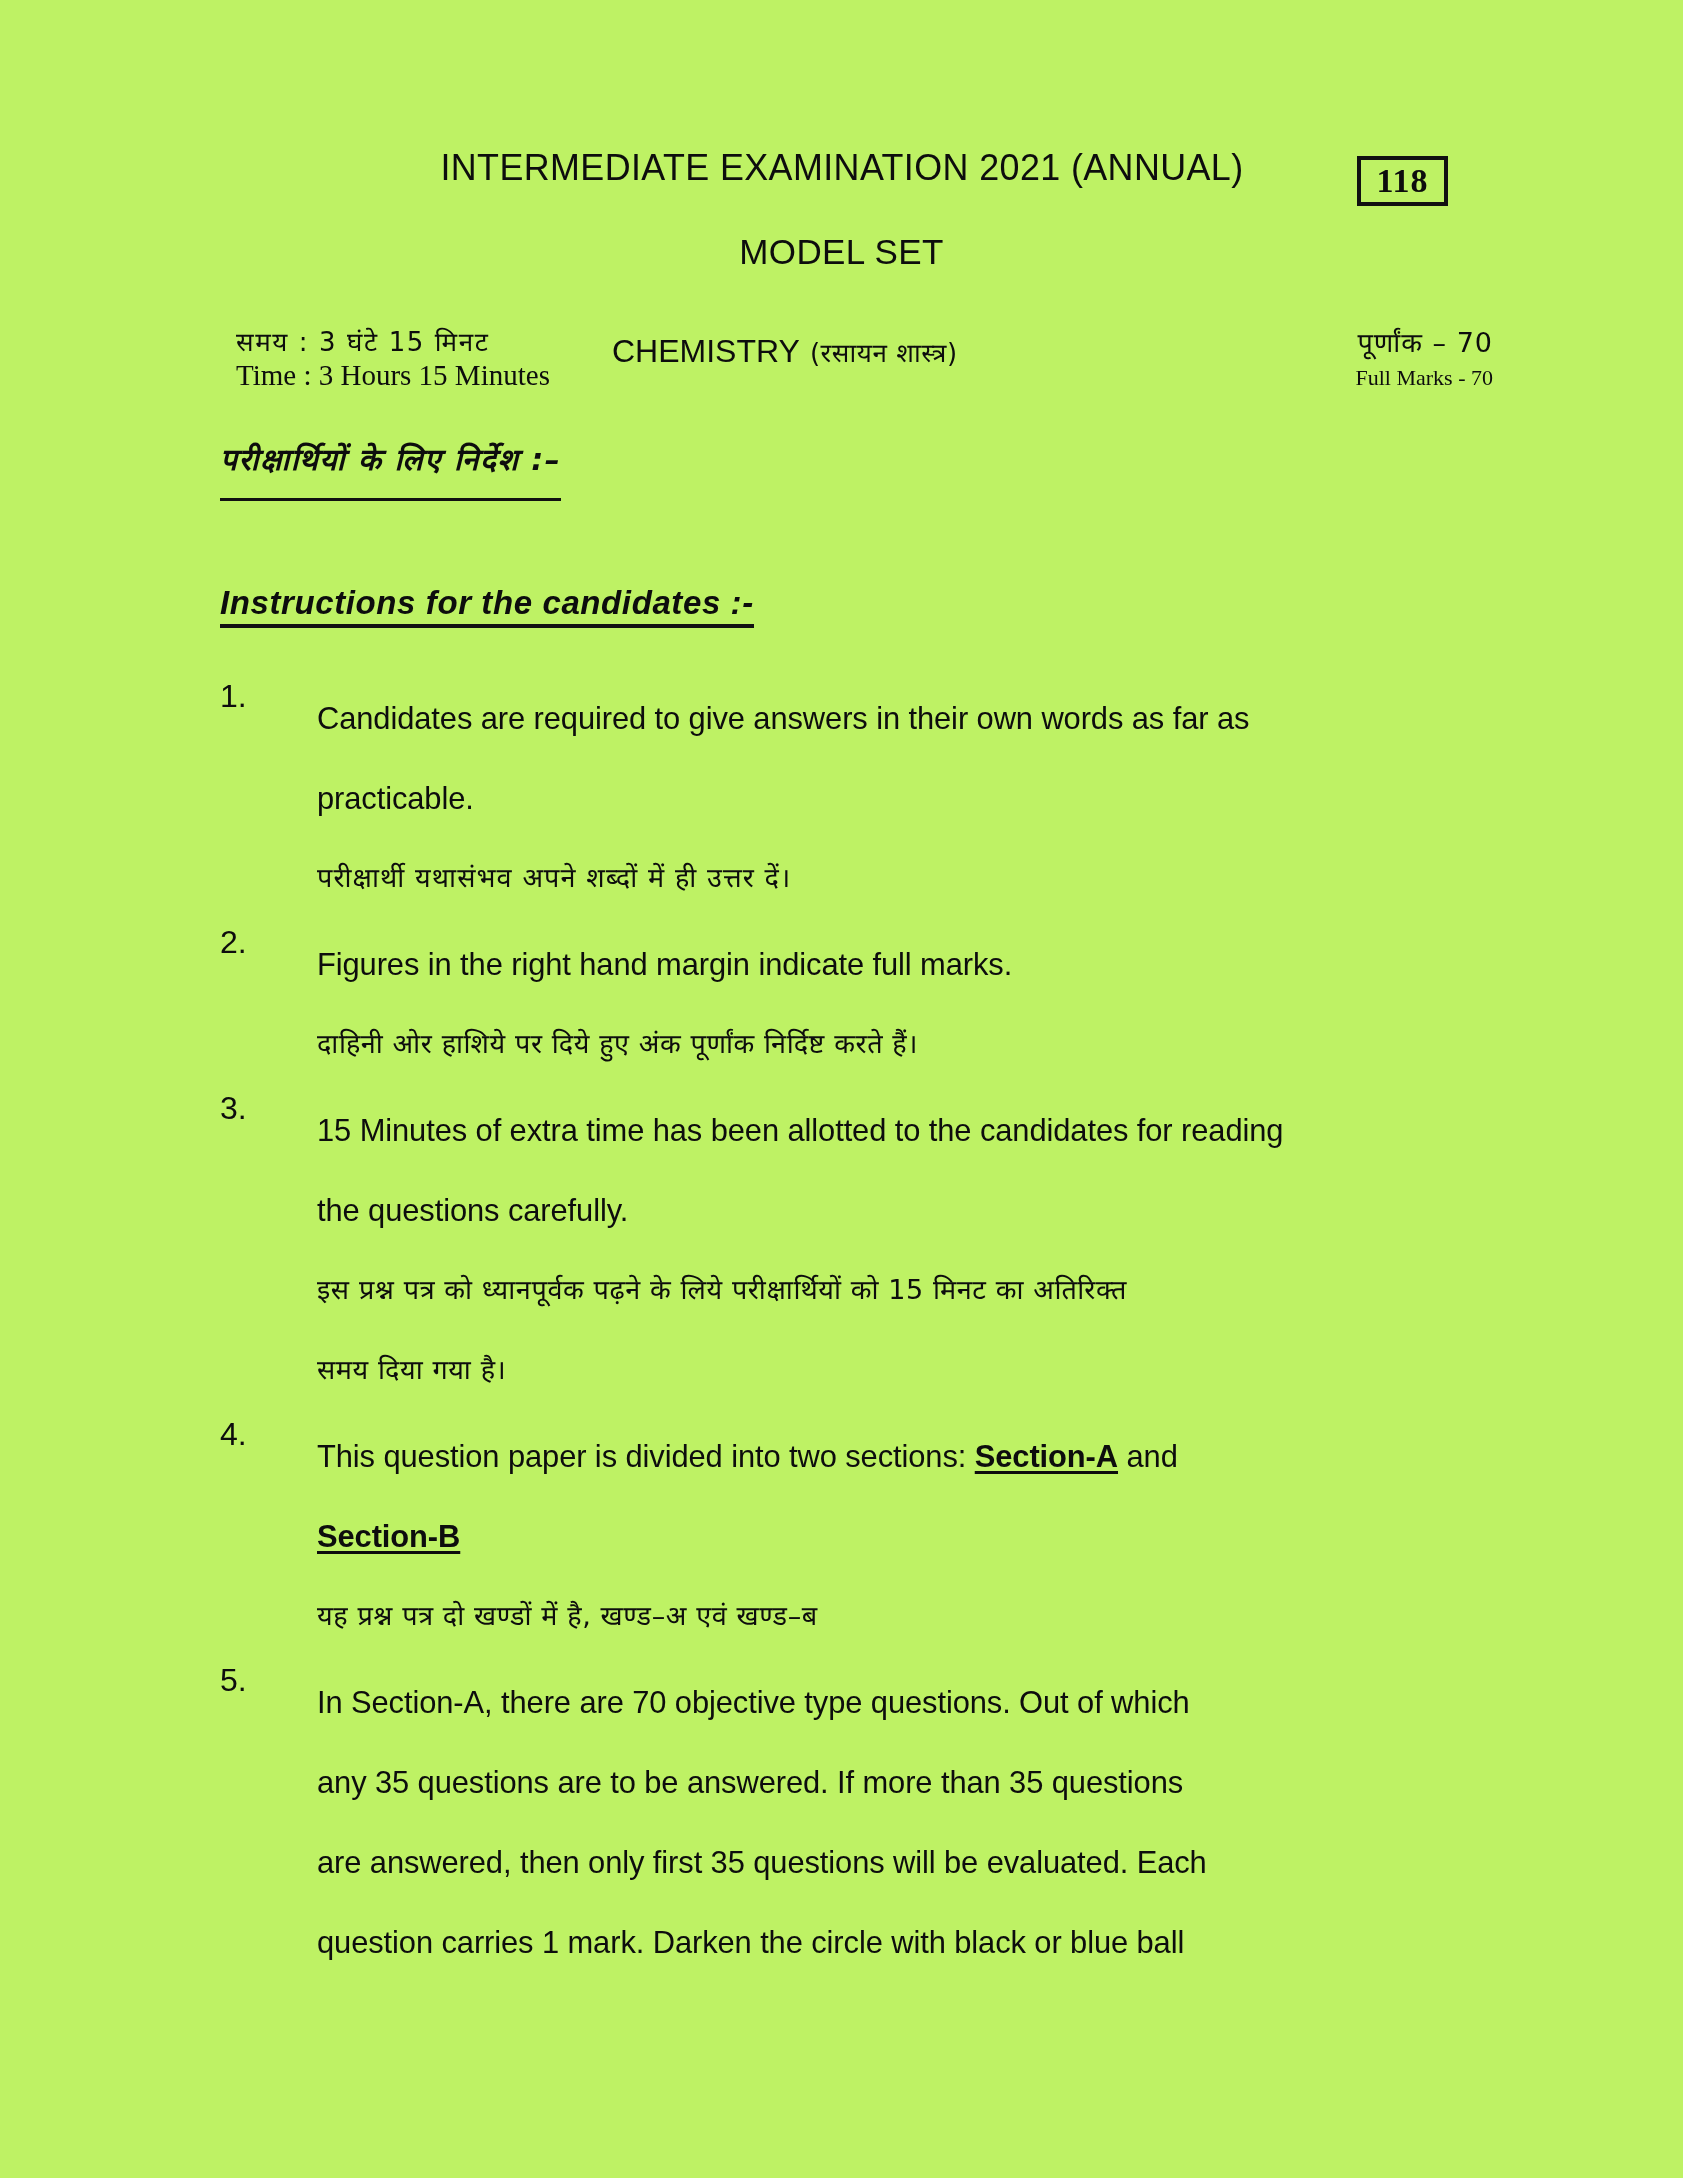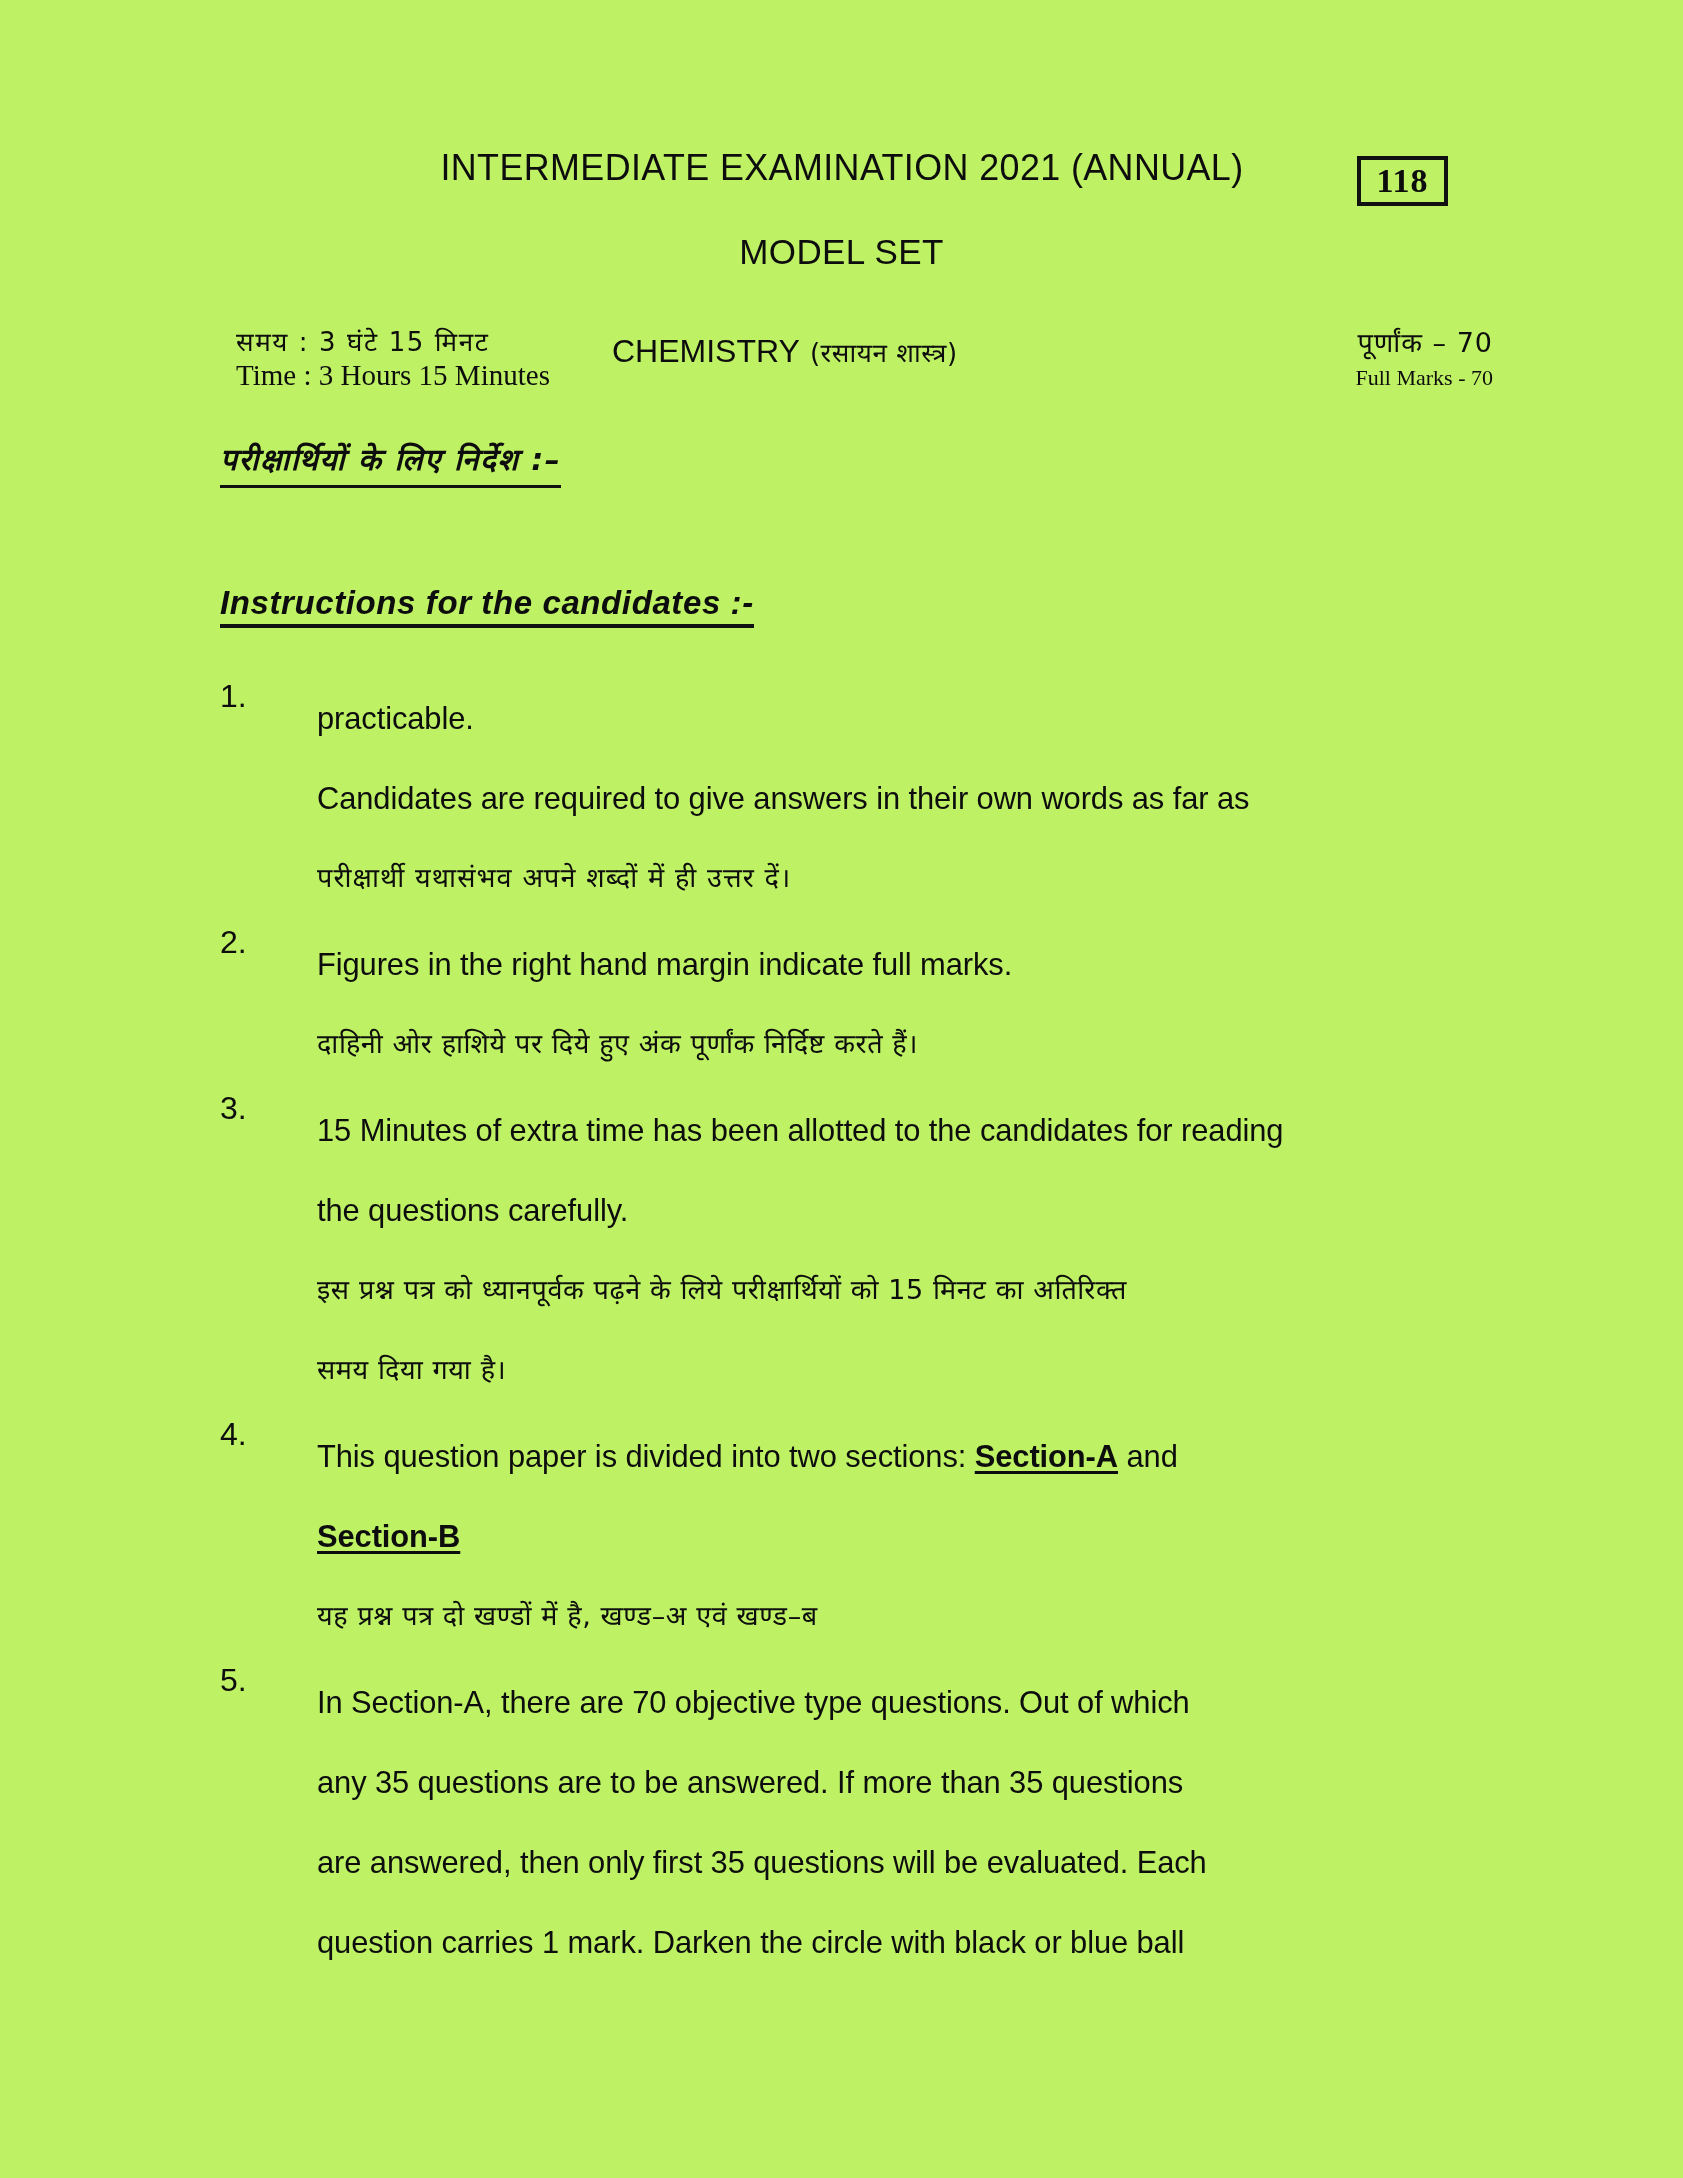--- a/index.html
+++ b/index.html
@@ -120,21 +120,21 @@
     position: absolute;
     left: 220px;
     top: 438px;
     font-family: "DejaVu Sans", sans-serif;
     font-size: 30px;
     font-weight: 700;
     font-style: italic;
     letter-spacing: 1.5px;
     white-space: nowrap;
     border-bottom: 3px solid #111;
-    padding-bottom: 6px;
+    padding-bottom: 19px;
   }
 
   .heading-en {
     position: absolute;
     left: 220px;
     top: 564px;
     font-family: "Liberation Sans", sans-serif;
     font-size: 33px;
     font-weight: 700;
     font-style: italic;
@@ -214,22 +214,22 @@
     <div class="en">Full Marks - 70</div>
   </div>
 
   <div class="heading-hi">परीक्षार्थियों के लिए निर्देश :–</div>
   <div class="heading-en">Instructions for the candidates :-</div>
 
   <div class="instructions">
 
     <div class="item">
       <div class="item-num">1.</div>
+      <div class="line-en"><span class="stretch">Candidates are required to give answers in their own words as far as</span></div>
       <div class="line-en"><span class="stretch">practicable.</span></div>
-      <div class="line-en"><span class="stretch">Candidates are required to give answers in their own words as far as</span></div>
       <div class="line-hi">परीक्षार्थी यथासंभव अपने शब्दों में ही उत्तर दें।</div>
     </div>
 
     <div class="item">
       <div class="item-num">2.</div>
       <div class="line-en"><span class="stretch">Figures in the right hand margin indicate full marks.</span></div>
       <div class="line-hi tight">दाहिनी ओर हाशिये पर दिये हुए अंक पूर्णांक निर्दिष्ट करते हैं।</div>
     </div>
 
     <div class="item">

